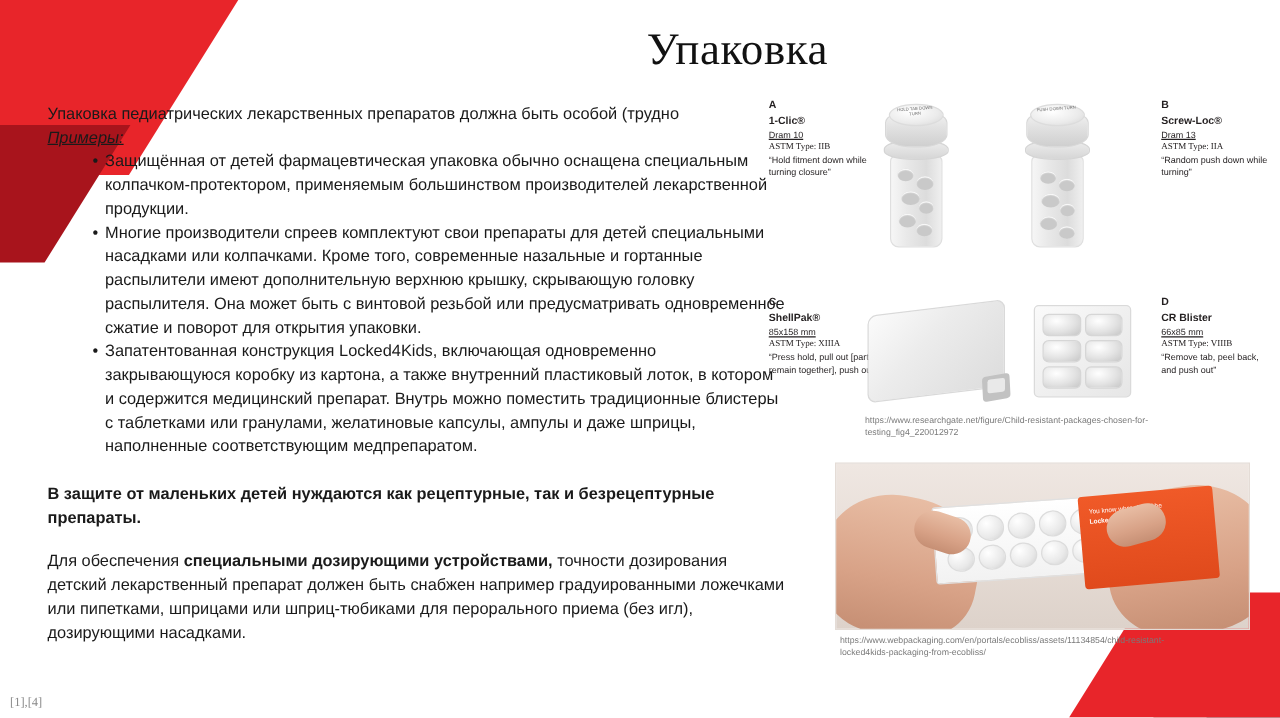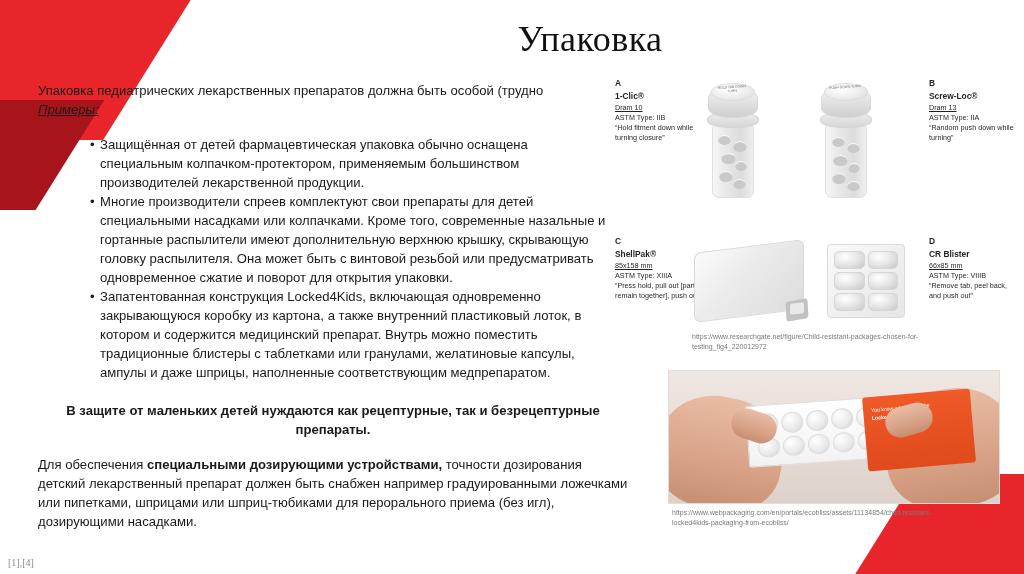--- a/index.html
+++ b/index.html
@@ -84,40 +84,39 @@
     color: #1a1a1a;
   }
   .para { margin: 0 0 0px 0; }
   .para.intro { width: 580px; }
   .examples-label {
     font-style: italic;
     text-decoration: underline;
     margin: 0;
   }
   .bullets {
-    margin: 16px;
+    margin: 0;
     padding: 0;
     list-style: none;
     padding-left: 36px;
   }
   .bullets li {
     position: relative;
     padding-left: 10px;
     margin: 0;
   }
   .bullets li::before {
     content: "\2022";
     position: absolute;
     left: 0px;
     top: 0;
   }
   .strong-line {
     font-weight: bold;
-    margin: 16px;
-    text-align: center;
+    margin: 0;
   }
   .gap-before { margin-top: 16px; }
   .gap-before-lg { margin-top: 19px; }
   b, .b { font-weight: bold; }
 
   
   .fig-panel {
     position: absolute;
     left: 612px;
     top: 78px;
@@ -148,21 +147,21 @@
     display: block;
     margin-bottom: 1px;
   }
   .fig-label .nm {
     font-weight: bold;
     font-size: 8.4px;
     display: block;
     margin-bottom: 1px;
   }
   .fig-label .dim { display: block; text-decoration: underline; }
-  .fig-label .astm { display: block; }
+  .fig-label .astm { display: block; font-family: Liberation Serif, serif; }
   .fig-label .quote { display: block; }
   .fig-label.right-side { left: 112px; }
 
   .fig-art {
     position: absolute;
     top: 2px;
   }
   .fig-art.left-art  { left: 92px; }
   .fig-art.right-art { left: 0px;  }
 

